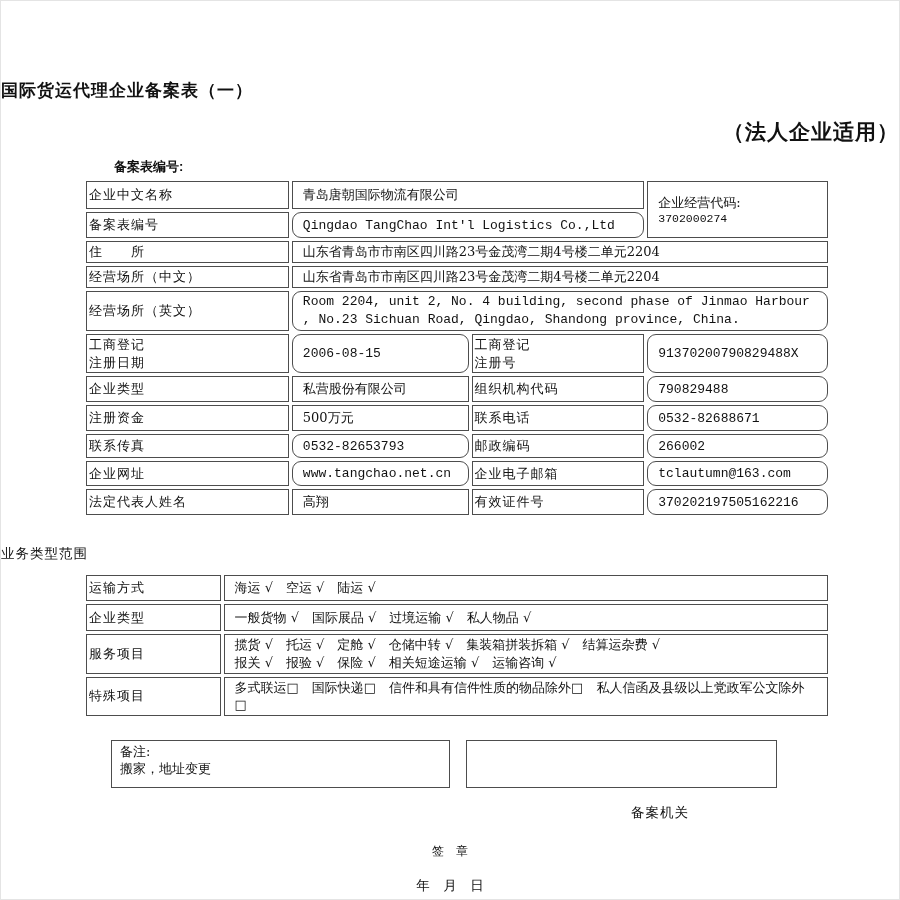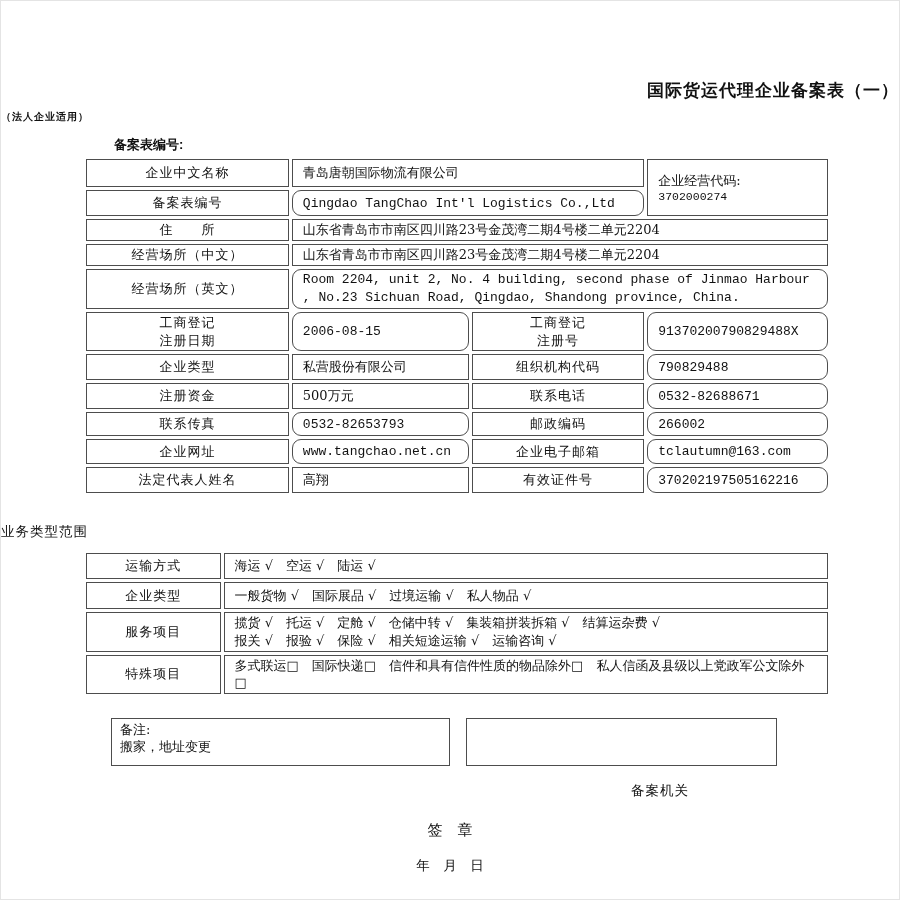--- a/index.html
+++ b/index.html
@@ -11,32 +11,32 @@
     position: relative;
   }
   .page {
     width: 900px; height: 900px;
     border: 1px solid #e4e4e4;
     background: #fff;
     overflow: hidden;
   }
   .doc-title {
     margin-top: 78px;
+    text-align: left;
+    font-family: "Liberation Sans", "DejaVu Sans", sans-serif;
+    font-weight: bold;
+    font-size: 17px;
+    letter-spacing: 1px;
+  }
+  .doc-subtitle {
     text-align: right;
     font-family: "Liberation Sans", "DejaVu Sans", sans-serif;
     font-weight: bold;
-    font-size: 17px;
-    letter-spacing: 1px;
-  }
-  .doc-subtitle {
-    text-align: left;
-    font-family: "Liberation Sans", "DejaVu Sans", sans-serif;
-    font-weight: bold;
-    font-size: 10px;
-    margin-top: 8px;
+    font-size: 21px;
+    margin-top: 16px;
     letter-spacing: 1px;
   }
   .form-number {
     margin: 12px 0 2px 113px;
     font-family: "Liberation Sans", "DejaVu Sans", sans-serif;
     font-weight: bold;
     font-size: 13px;
   }
   table.tbl {
     border-collapse: separate;
@@ -45,21 +45,20 @@
     width: 748px;
     table-layout: fixed;
   }
   table.tbl td {
     border: 1px solid #4d4d4d;
     font-size: 13px;
     vertical-align: middle;
     background: #fff;
   }
   td.lbl {
-    text-align: center;
     letter-spacing: 1px;
     padding: 1px 2px;
   }
   td.val {
     text-align: left;
     padding: 1px 10px;
   }
   .mono {
     font-family: "Liberation Mono", "DejaVu Sans Mono", monospace;
     font-size: 11.5px;
@@ -91,21 +90,21 @@
   .remarks-right { width: 355px; }
   .authority {
     margin-top: 16px;
     padding-left: 630px;
     font-size: 13.5px;
     letter-spacing: 1px;
   }
   .seal {
     margin-top: 21px;
     text-align: center;
-    font-size: 15px;
+    font-size: 12px;
   }
   .date-line {
     margin-top: 17px;
     text-align: center;
     font-size: 13.5px;
   }
 </style>
 </head>
 <body>
 

